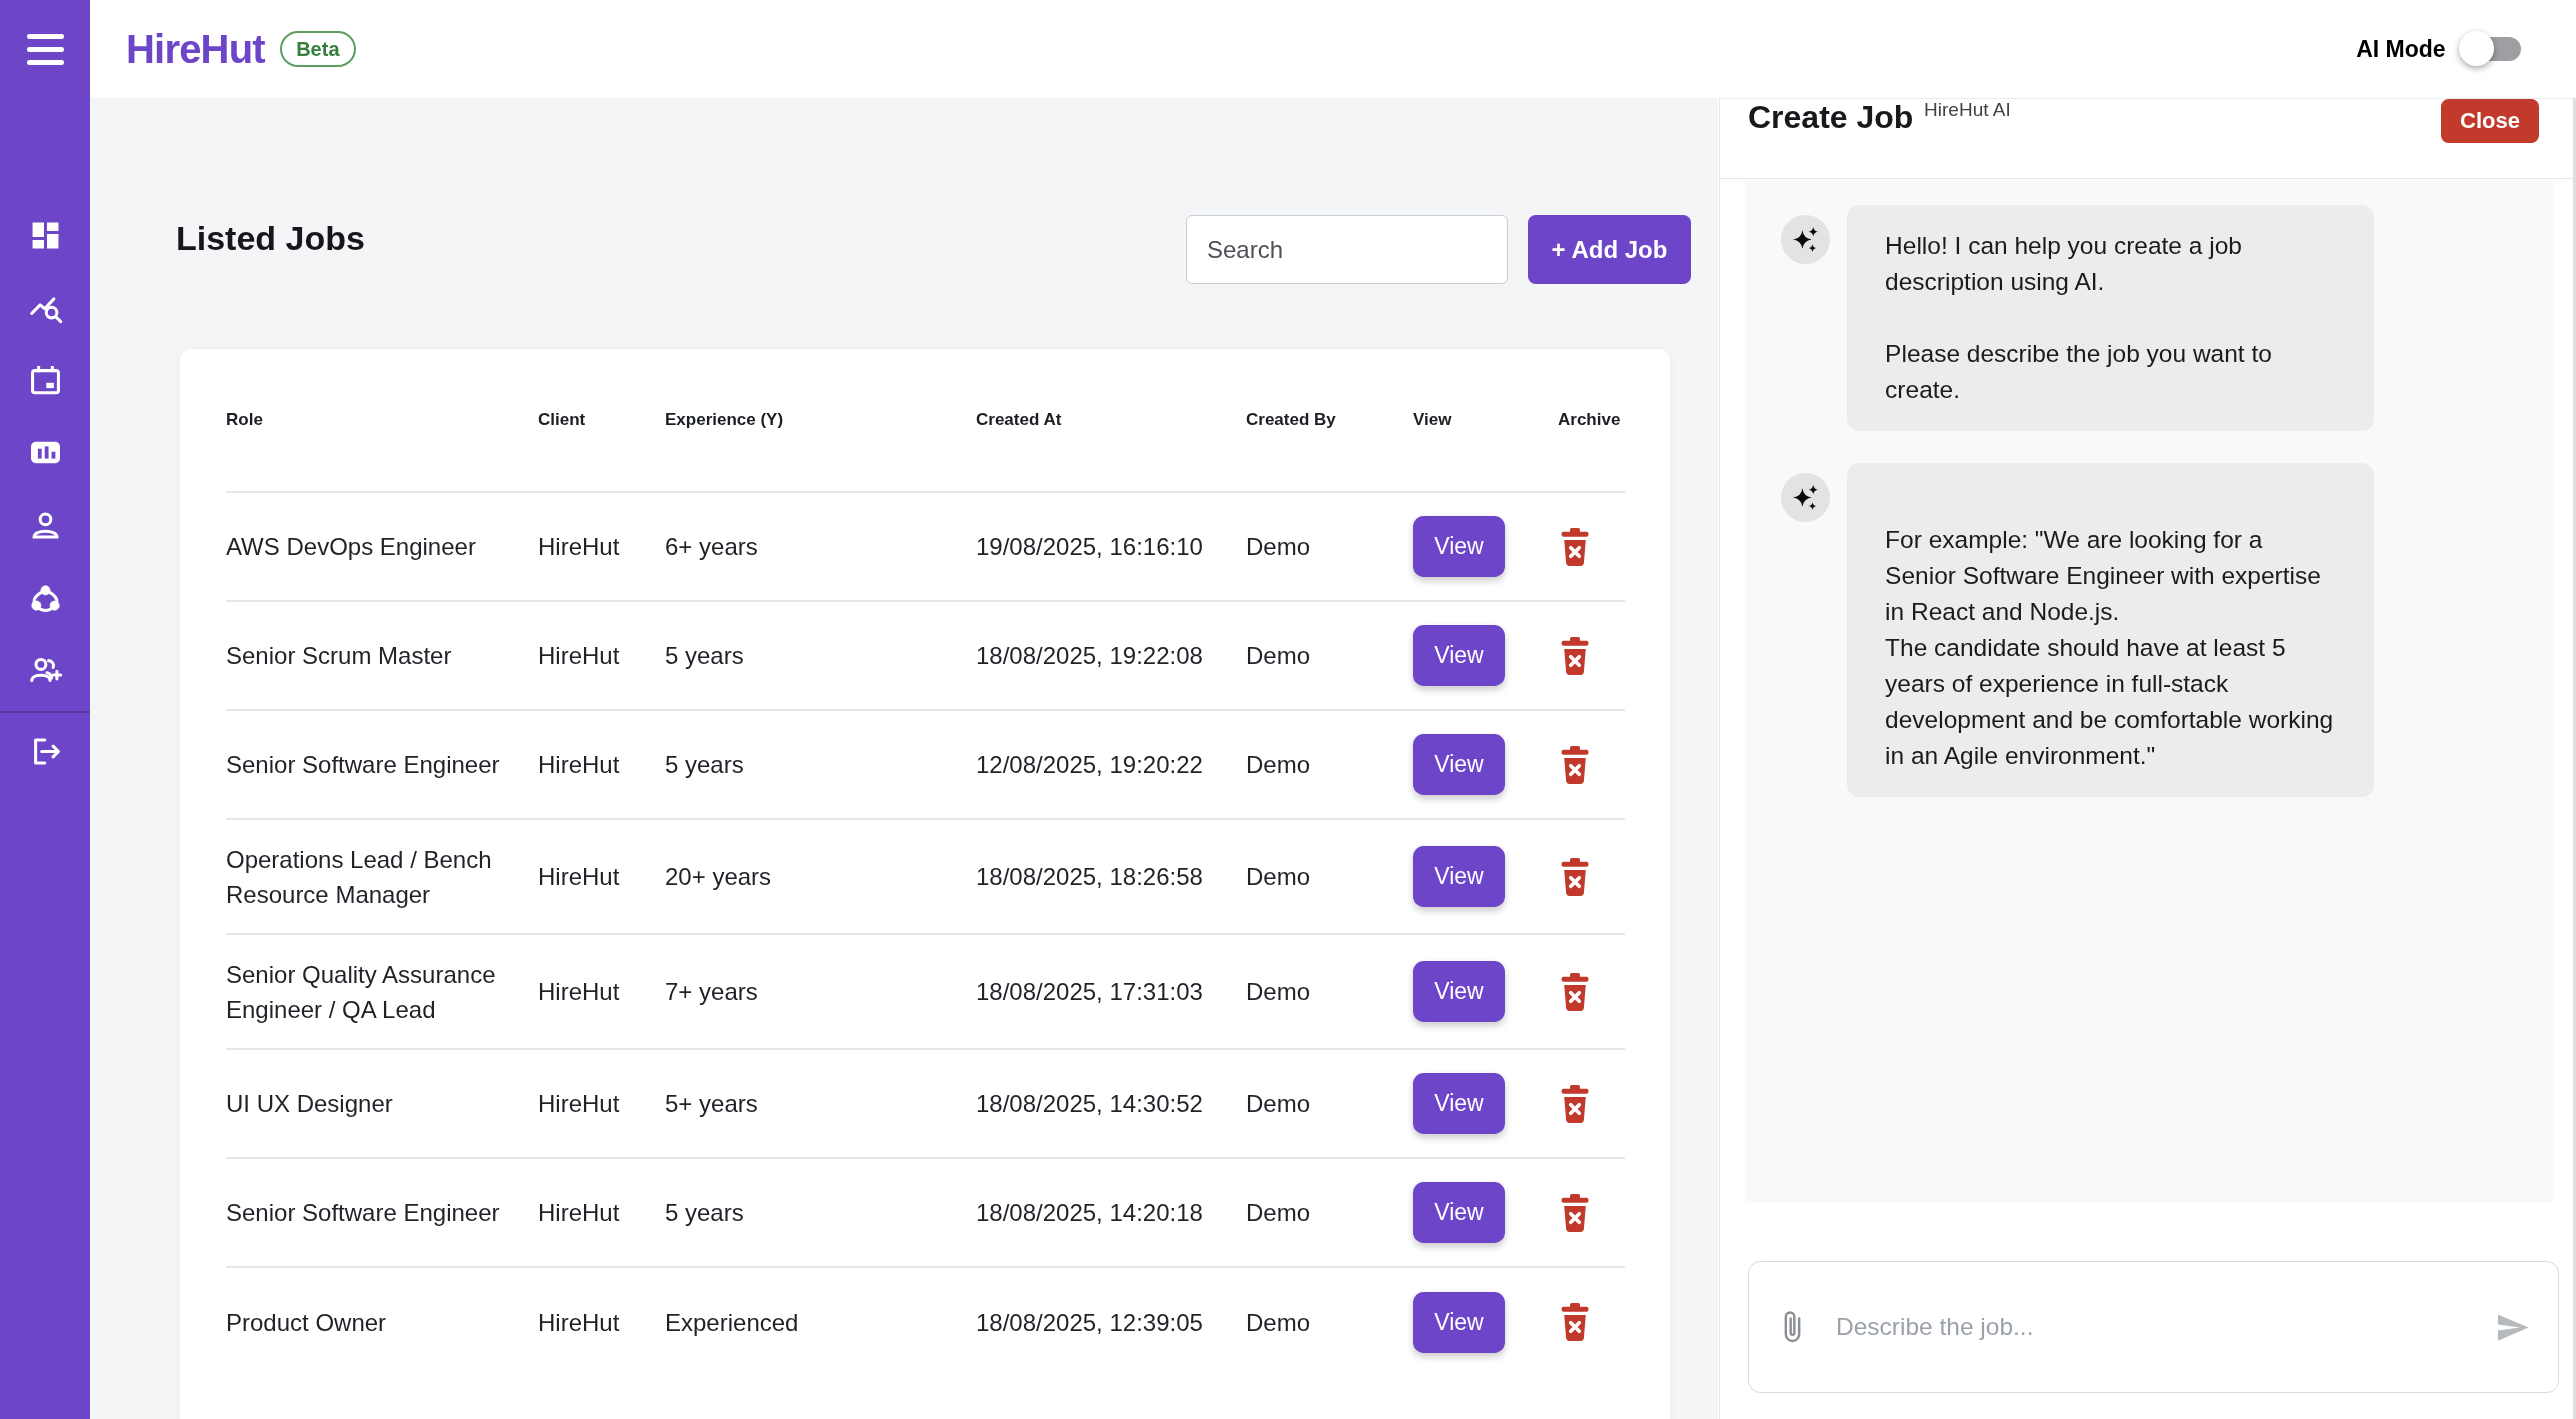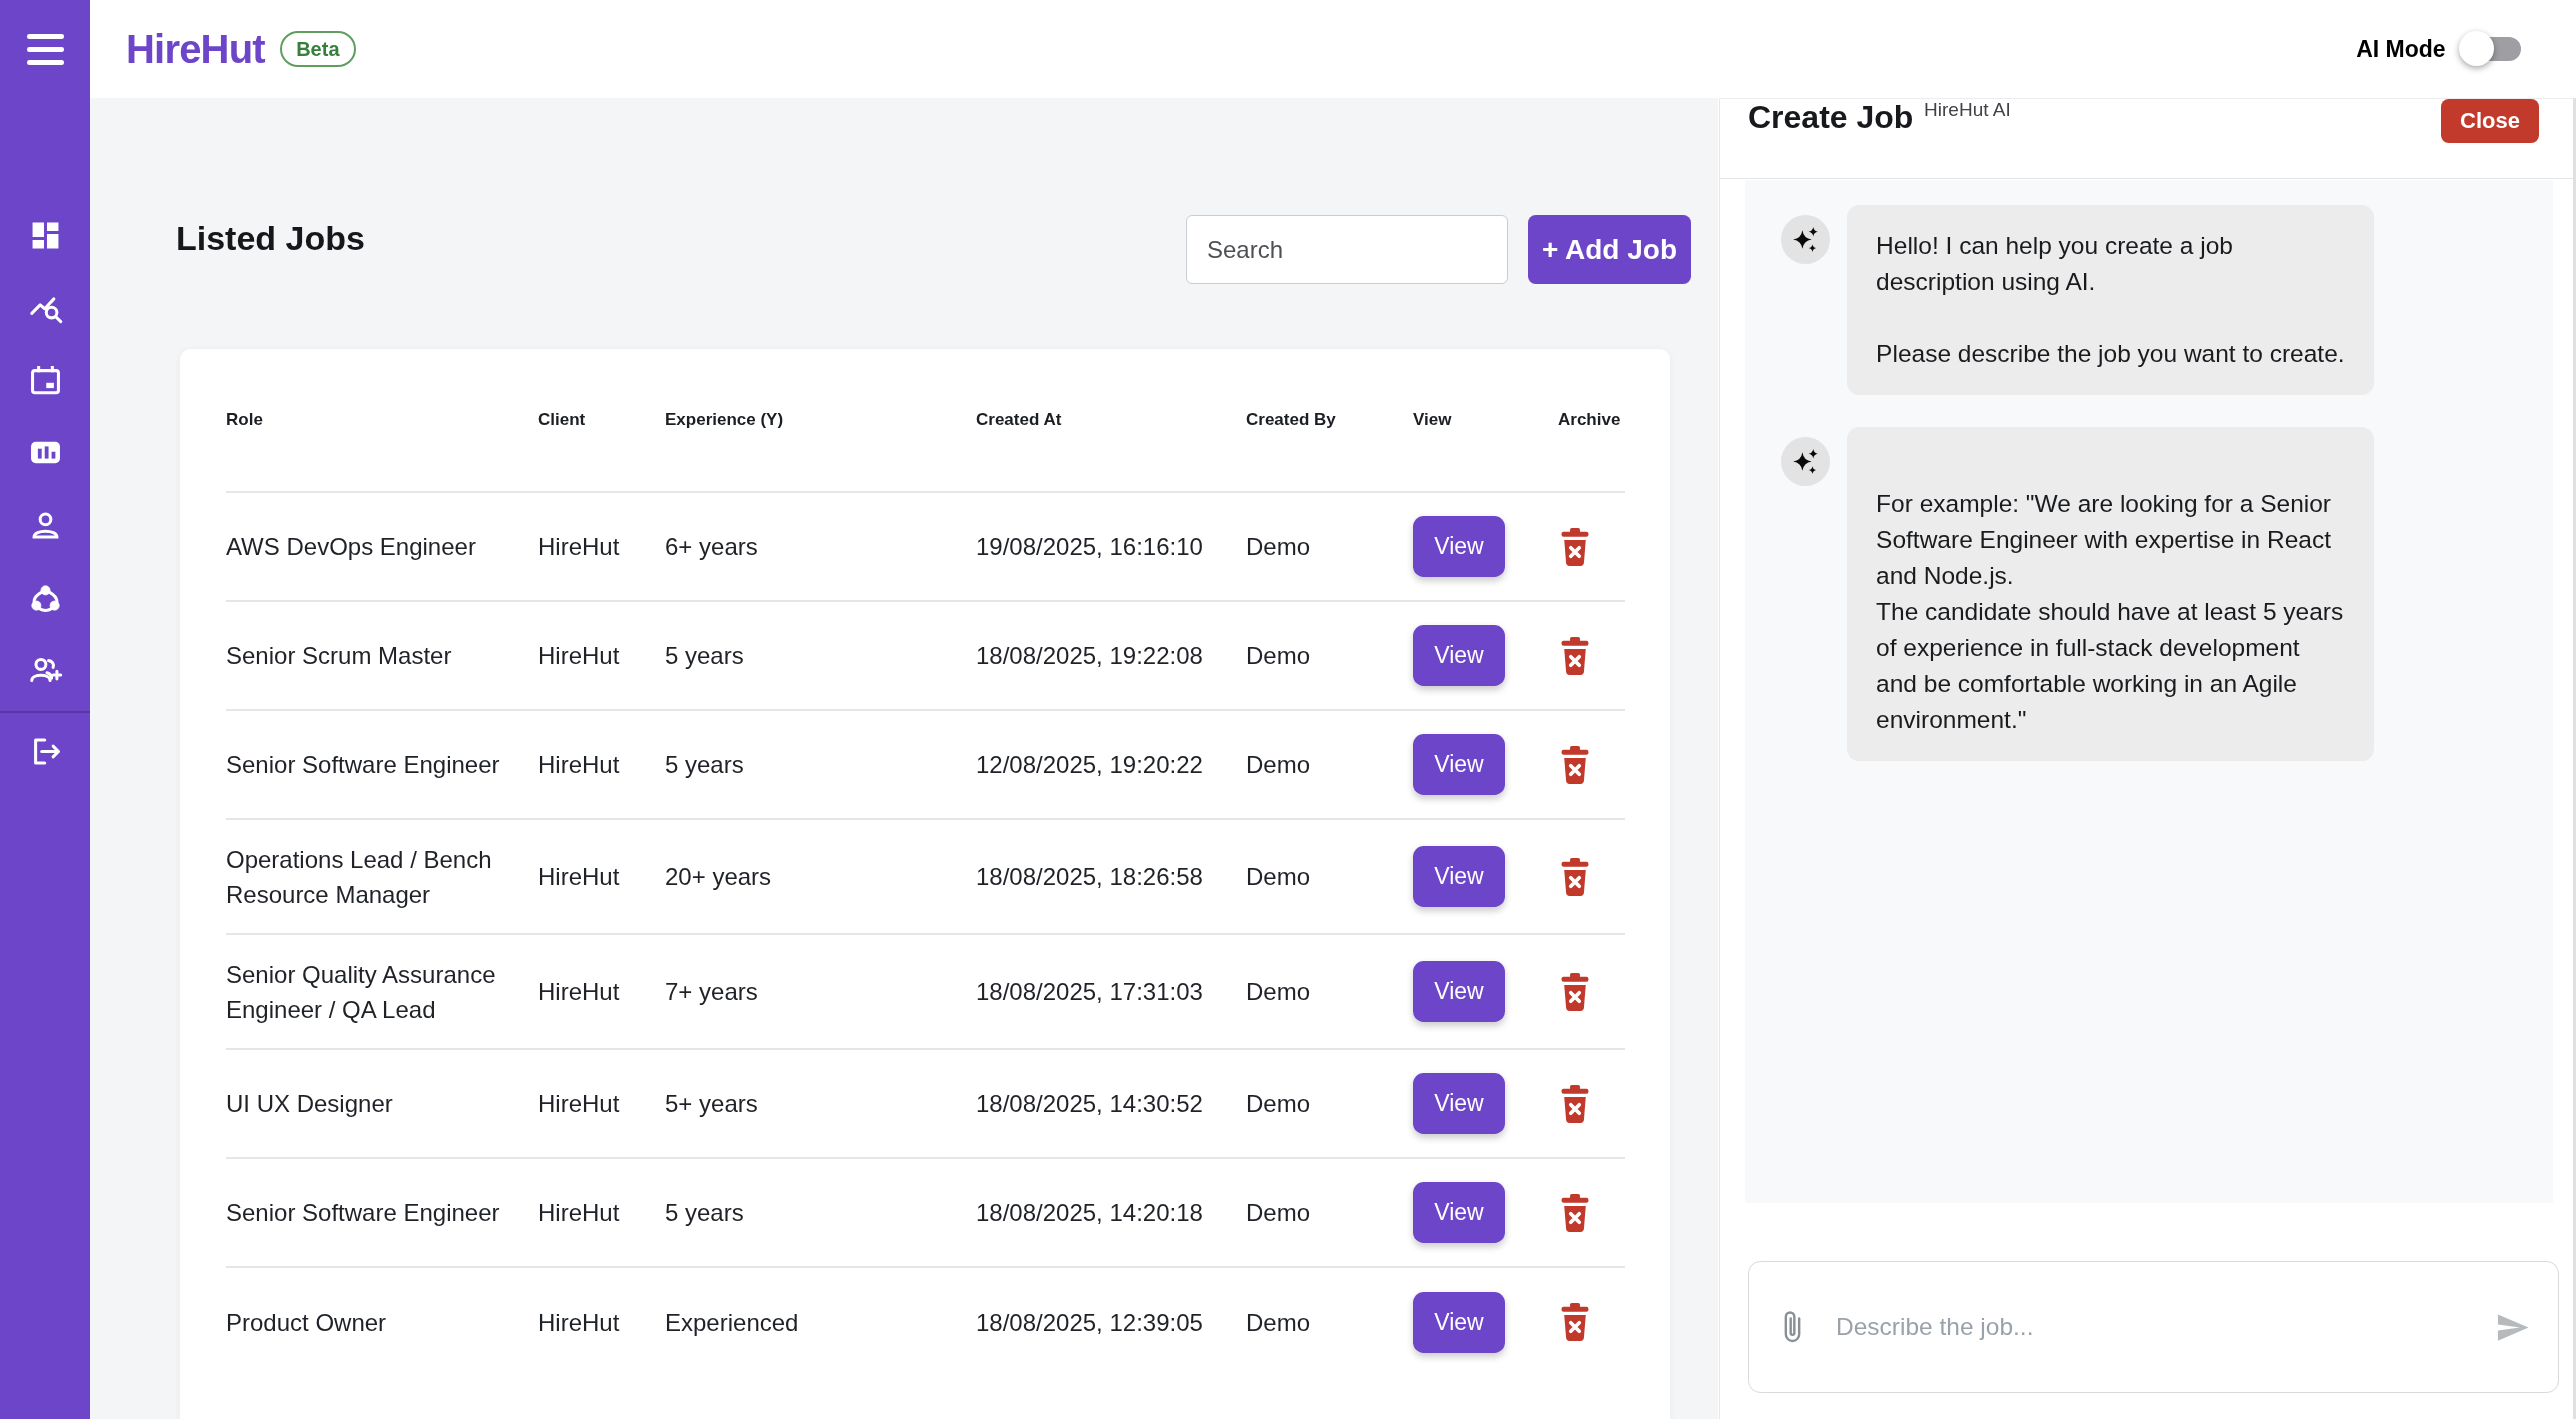--- a/index.html
+++ b/index.html
@@ -34,21 +34,21 @@
   
   .main { position:absolute; left:90px; top:98px; width:1628px; height:1322px;
     background:#F4F5F7; overflow:hidden; }
   .page-title { position:absolute; left:86px; top:121px; font-size:34px; font-weight:700;
     color:#15171a; }
   .search-input { position:absolute; left:1096px; top:117px; width:322px; height:69px;
     border:1.5px solid #c9ccd0; border-radius:6.1px; background:#fff; font-size:24px;
     padding:0 20px; color:#202124; font-family:"Liberation Sans",sans-serif; outline:none; }
   .search-input::placeholder { color:#4d5156; }
   .add-job-btn { position:absolute; left:1438px; top:117px; width:163px; height:69px;
-    background:#6D45C8; color:#fff; border:none; border-radius:7.7px; font-size:28px;
+    background:#6D45C8; color:#fff; border:none; border-radius:7.7px; font-size:24px;
     font-weight:600; cursor:pointer; font-family:"Liberation Sans",sans-serif; }
 
   .card { position:absolute; left:90px; top:251px; width:1490px; height:1227px;
     background:#fff; border-radius:10.7px; box-shadow:0 1.5px 7.7px rgba(0,0,0,0.05);
     padding:0 46px; overflow:hidden; }
   table { width:100%; border-collapse:collapse; table-layout:fixed; }
   col.c-role{width:312px} col.c-client{width:127px} col.c-exp{width:311px}
   col.c-cat{width:270px} col.c-cby{width:167px} col.c-view{width:145px} col.c-arch{width:67px}
   th { text-align:left; font-size:17px; font-weight:700; color:#1b1e22;
     padding:61px 18.4px 61px 0; }
@@ -70,21 +70,21 @@
   .panel-subtitle { font-size:19px; color:#3f4347; margin-left:10.7px; }
   .close-btn { margin-left:auto; width:98px; height:44px; background:#c13a2b; color:#fff;
     border:none; border-radius:7.7px; font-size:22px; font-weight:700; cursor:pointer;
     font-family:"Liberation Sans",sans-serif; }
   .chat-area { position:absolute; left:24.5px; top:81px; width:808px; height:1023px;
     background:#f8f9fb; padding:24.5px 0 0 4.6px; overflow:hidden; }
   .msg-row { display:flex; align-items:flex-start; gap:17px; margin:0 0 32px 32px; }
   .msg-avatar { flex:0 0 49px; width:49px; height:49px; border-radius:50%;
     background:#e3e3e3; margin-top:10.7px; display:flex; align-items:center; justify-content:center; }
   .msg-avatar svg { width:31px; height:31px; }
-  .msg-bubble { width:527px; background:#ececec; border-radius:12.3px; padding:23px 29px;
+  .msg-bubble { width:527px; background:#ececec; border-radius:12.3px; padding:23px 38px;
     font-size:24.5px; line-height:36px; color:#191b1e; white-space:pre-line; }
   .chat-input-box { position:absolute; left:28px; top:1162px; width:811px; height:132px;
     border:1.5px solid #d7d9dc; border-radius:12.3px; background:#fff; display:flex;
     align-items:center; padding:0 28px; gap:28px; }
   .chat-input-box input { flex:1; border:none; outline:none; font-size:24.5px; color:#202124;
     font-family:"Liberation Sans",sans-serif; background:transparent; }
   .chat-input-box input::placeholder { color:#9ba1a9; }
   .clip-icon svg { width:31px; height:34px; display:block; cursor:pointer; }
   .send-icon svg { width:35px; height:35px; display:block; cursor:pointer; }
 </style>

